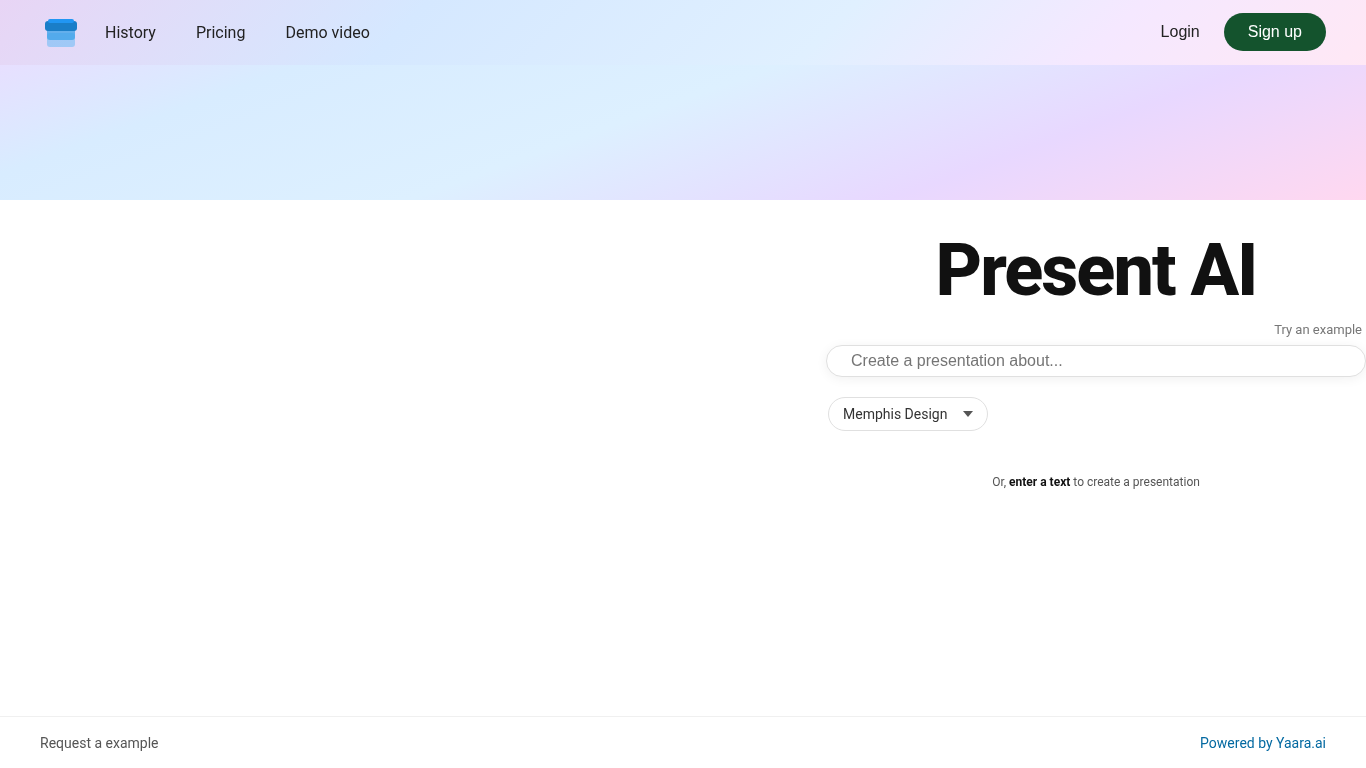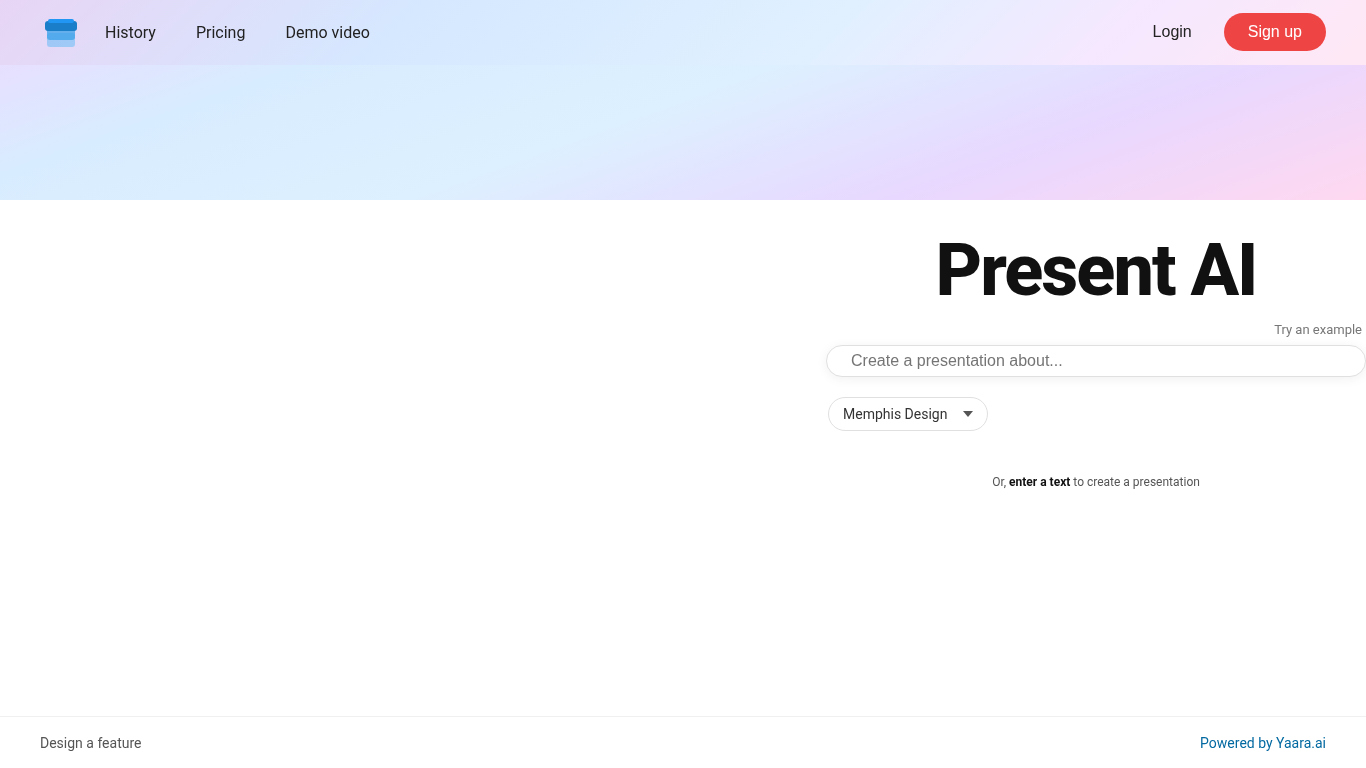--- a/index.html
+++ b/index.html
@@ -46,36 +46,36 @@
     .nav-link {
       font-size: 16px;
       color: #222;
       text-decoration: none;
       cursor: pointer;
     }
 
     .header-right {
       display: flex;
       align-items: center;
-      gap: 20px;
+      gap: 12px;
     }
 
     .login-btn {
       font-size: 16px;
       color: #222;
       background: none;
       border: none;
       cursor: pointer;
       padding: 8px 12px;
     }
 
     .signup-btn {
       font-size: 16px;
       color: #fff;
-      background: #ef4444;
+      background: #14532d;
       border: none;
       border-radius: 24px;
       padding: 10px 24px;
       cursor: pointer;
       font-weight: 500;
     }
 
     
     .hero-bg {
       position: absolute;
@@ -291,15 +291,15 @@
       </div>
     </div>
 
     <p class="or-text">
       <span>Or, </span><strong>enter a text</strong><span> to create a presentation</span>
     </p>
   </div>
 </main>
 
 <footer class="footer">
-  <a class="footer-link">Design a feature</a>
+  <a class="footer-link">Request a example</a>
   <span class="footer-powered">Powered by Yaara.ai</span>
 </footer>
 
 </body></html>

